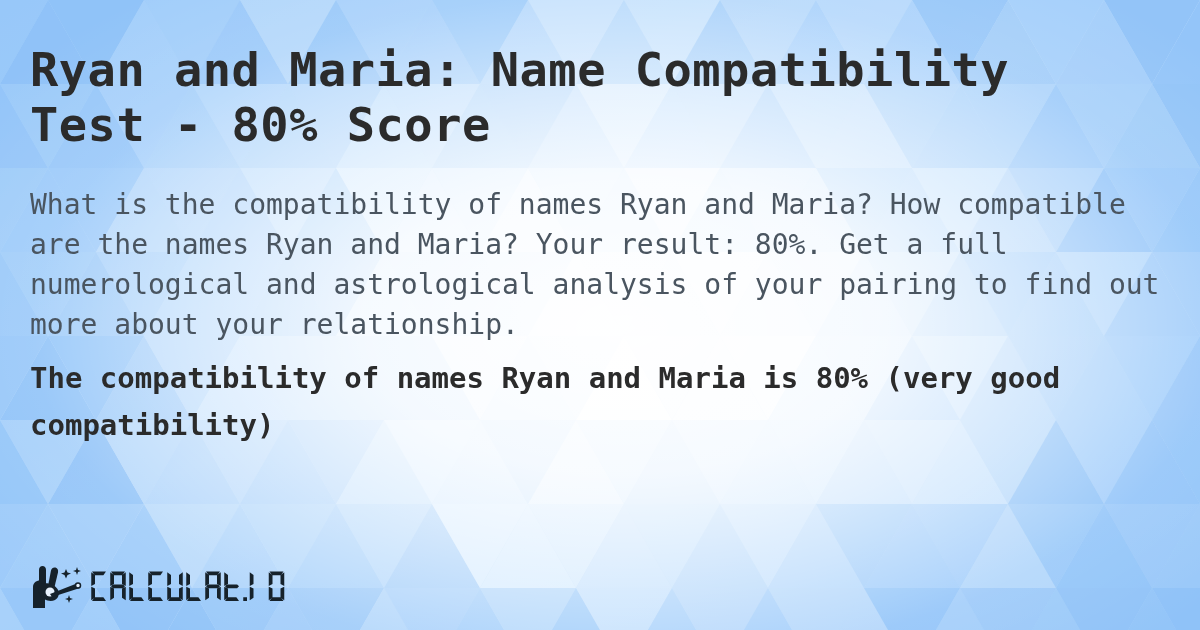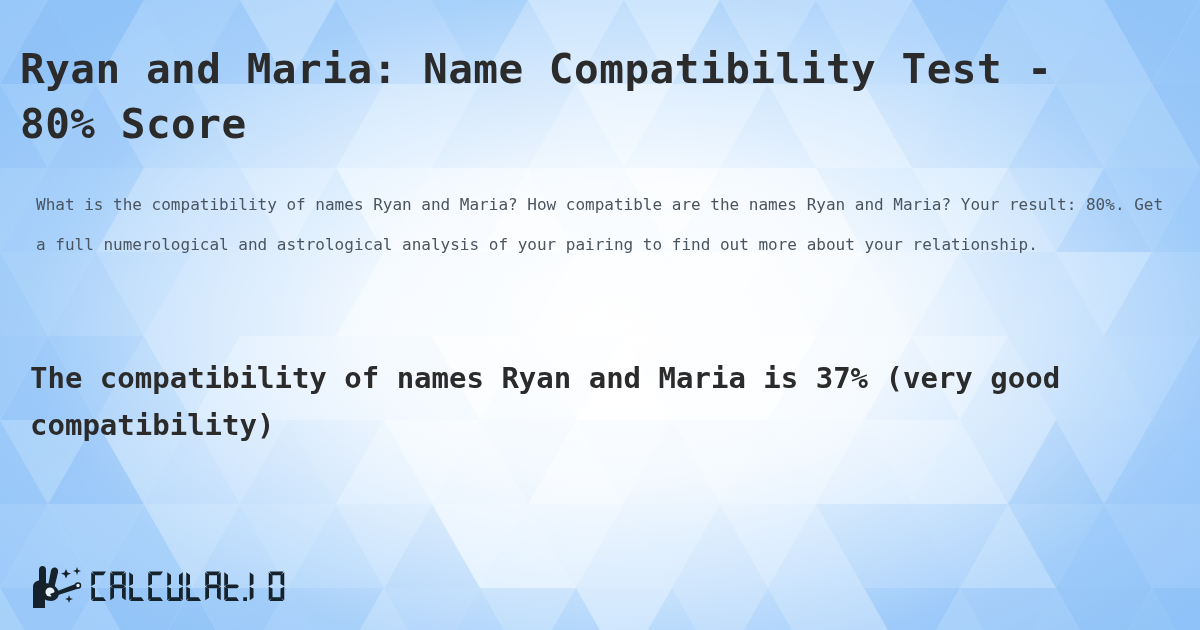--- a/index.html
+++ b/index.html
@@ -43,40 +43,40 @@
   #content {
     position: relative;
     z-index: 2;
     width: 1200px;
     height: 630px;
     padding: 0 30px;
   }
 
   #page-title {
     position: absolute;
-    left: 20px;
+    left: 30px;
     top: 42px;
     width: 1110px;
     font-family: "DejaVu Sans Mono", "Liberation Mono", monospace;
     font-weight: bold;
-    font-size: 41px;
+    font-size: 47px;
     line-height: 55px;
     letter-spacing: 0.5px;
     color: #2b2b2b;
     white-space: pre-line;
   }
 
   #description {
     position: absolute;
-    left: 36px;
+    left: 30px;
     top: 185px;
     width: 1145px;
     font-family: "DejaVu Sans Mono", "Liberation Mono", monospace;
     font-weight: normal;
-    font-size: 16px;
+    font-size: 28px;
     line-height: 40px;
     color: #4a5560;
     white-space: pre-line;
   }
 
   #result-statement {
     position: absolute;
     left: 30px;
     top: 355px;
     width: 1145px;
@@ -451,21 +451,21 @@
     </g>
 </svg>
 <div id="bg-glow"></div>
 
 <div id="content">
 
   <h1 id="page-title">Ryan and Maria: Name Compatibility Test - 80% Score</h1>
 
   <p id="description">What is the compatibility of names Ryan and Maria? How compatible are the names Ryan and Maria? Your result: 80%. Get a full numerological and astrological analysis of your pairing to find out more about your relationship.</p>
 
-  <p id="result-statement">The compatibility of names Ryan and Maria is 37% (very good compatibility)</p>
+  <p id="result-statement">The compatibility of names Ryan and Maria is 80% (very good compatibility)</p>
 
   <div id="footer">
 
 
     <div id="logo-block">
 
       <svg id="wand-hand-icon" width="56" height="46" viewBox="0 0 112 92" aria-hidden="true">
 
         <path d="M6 88 L6 46 C6 38 12 33 20 33 L30 33 L30 88 Z" fill="#16222b"></path>
 

